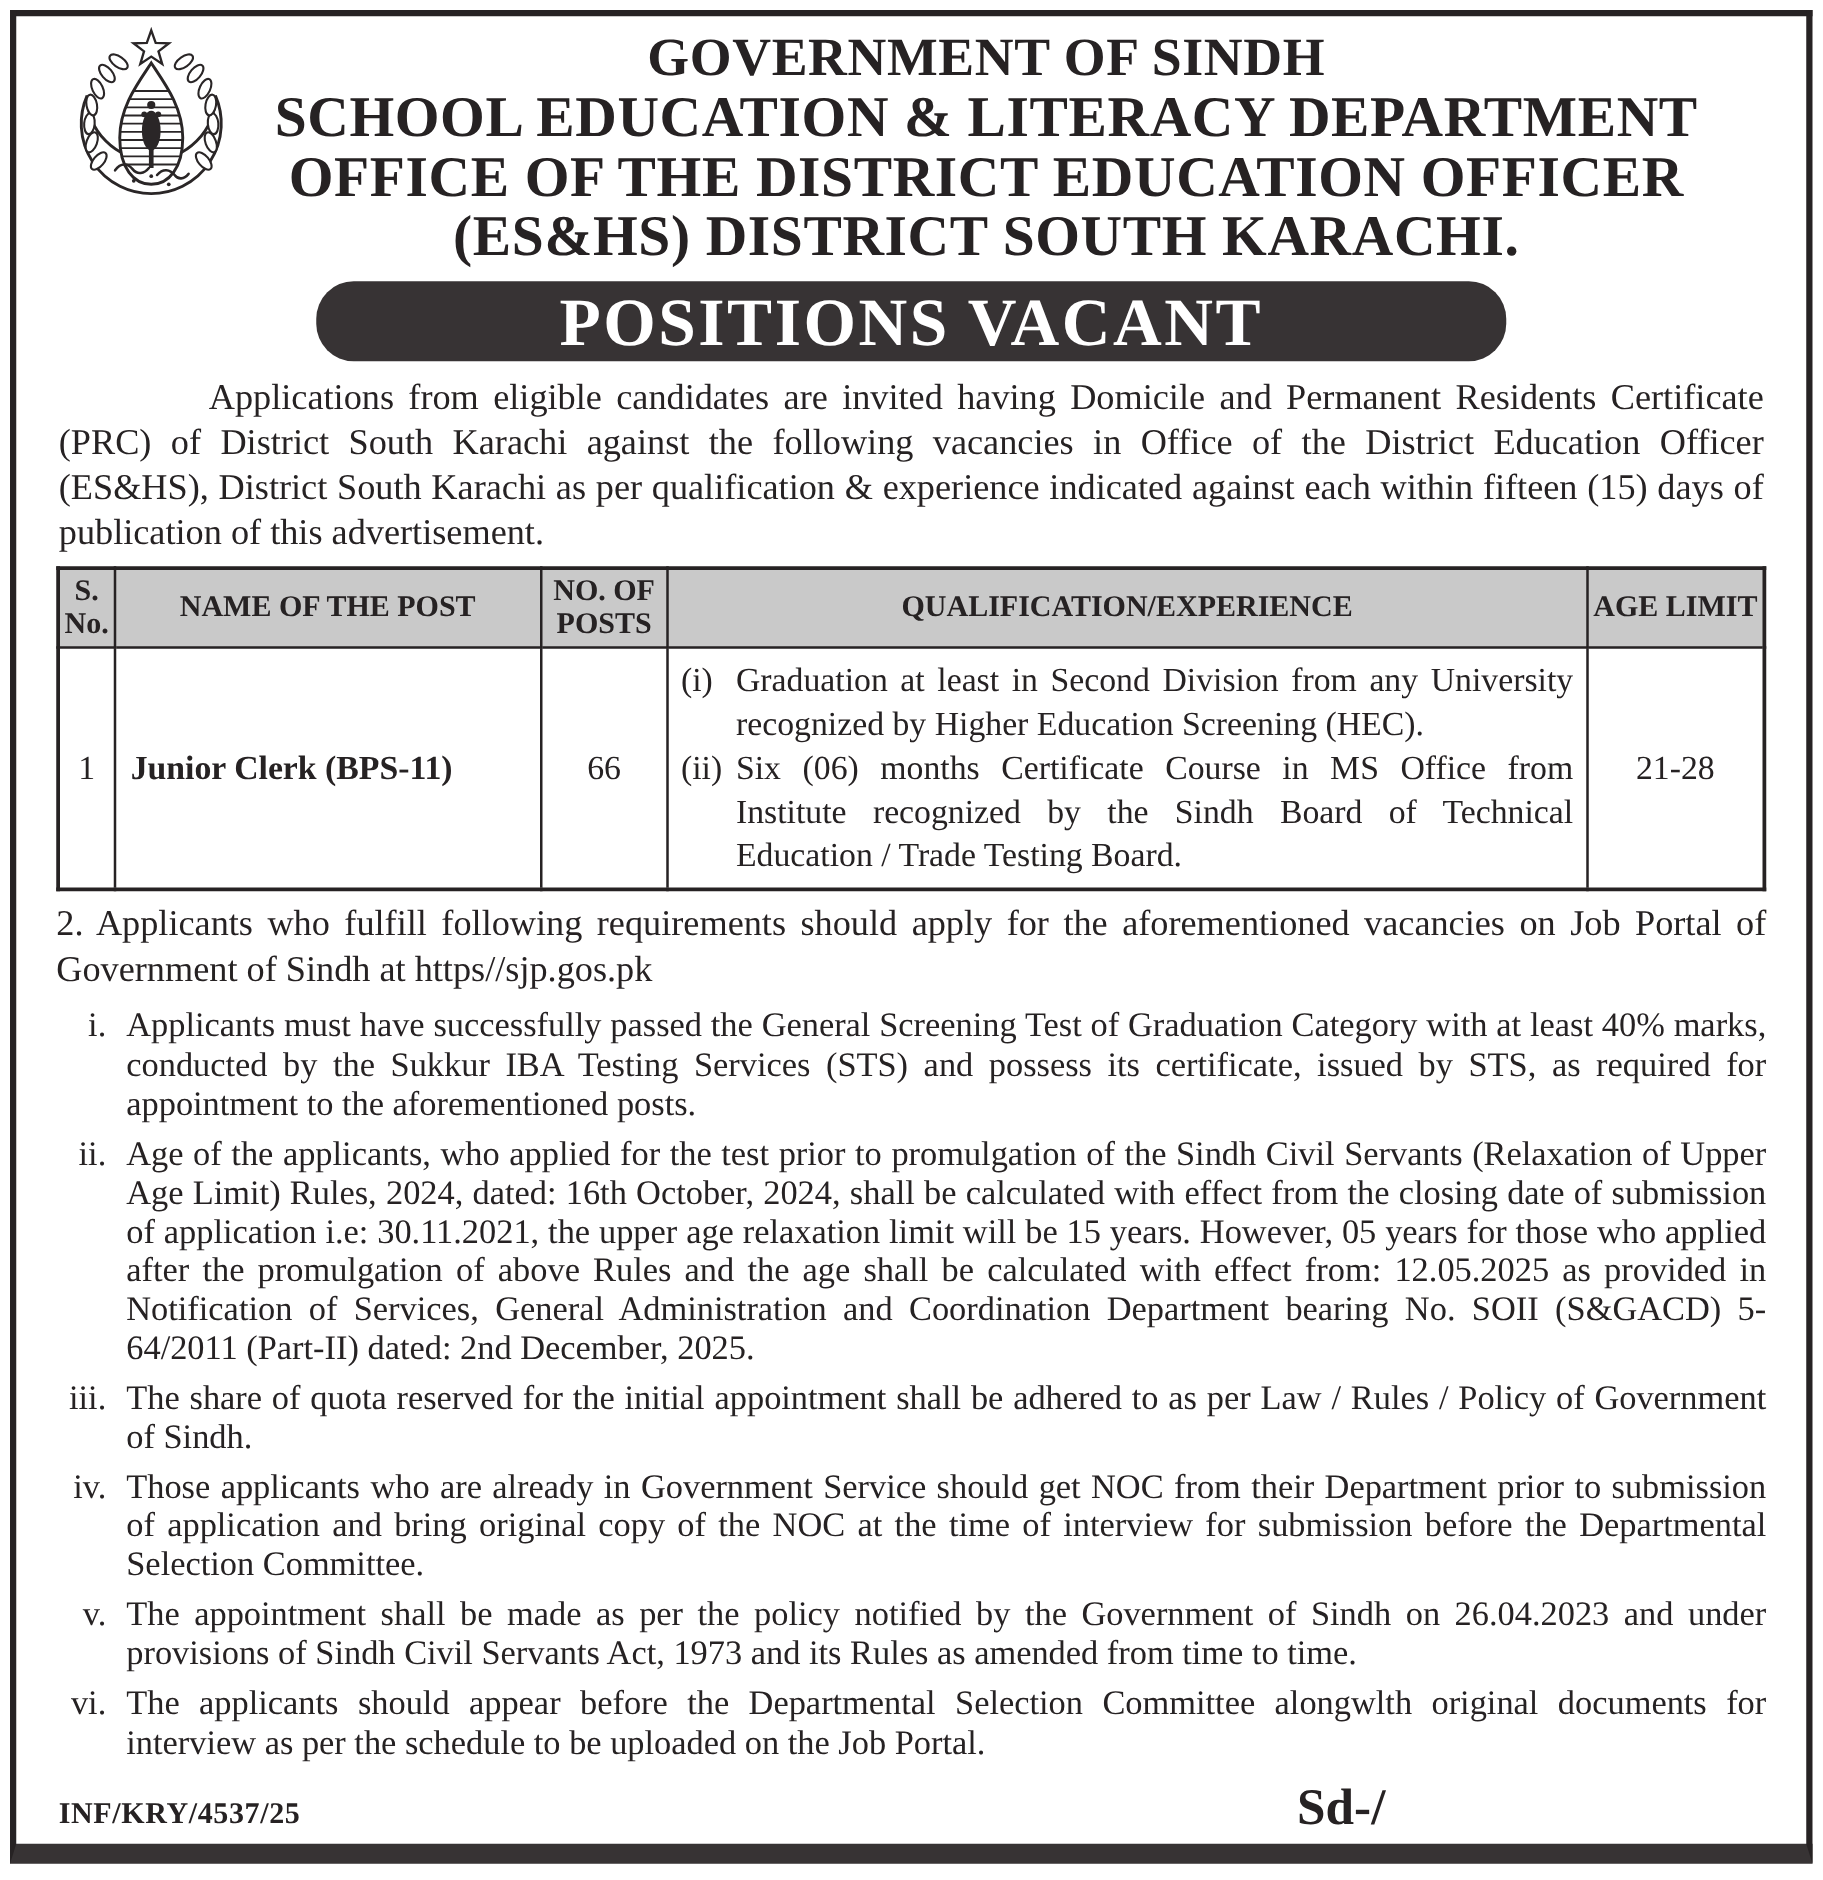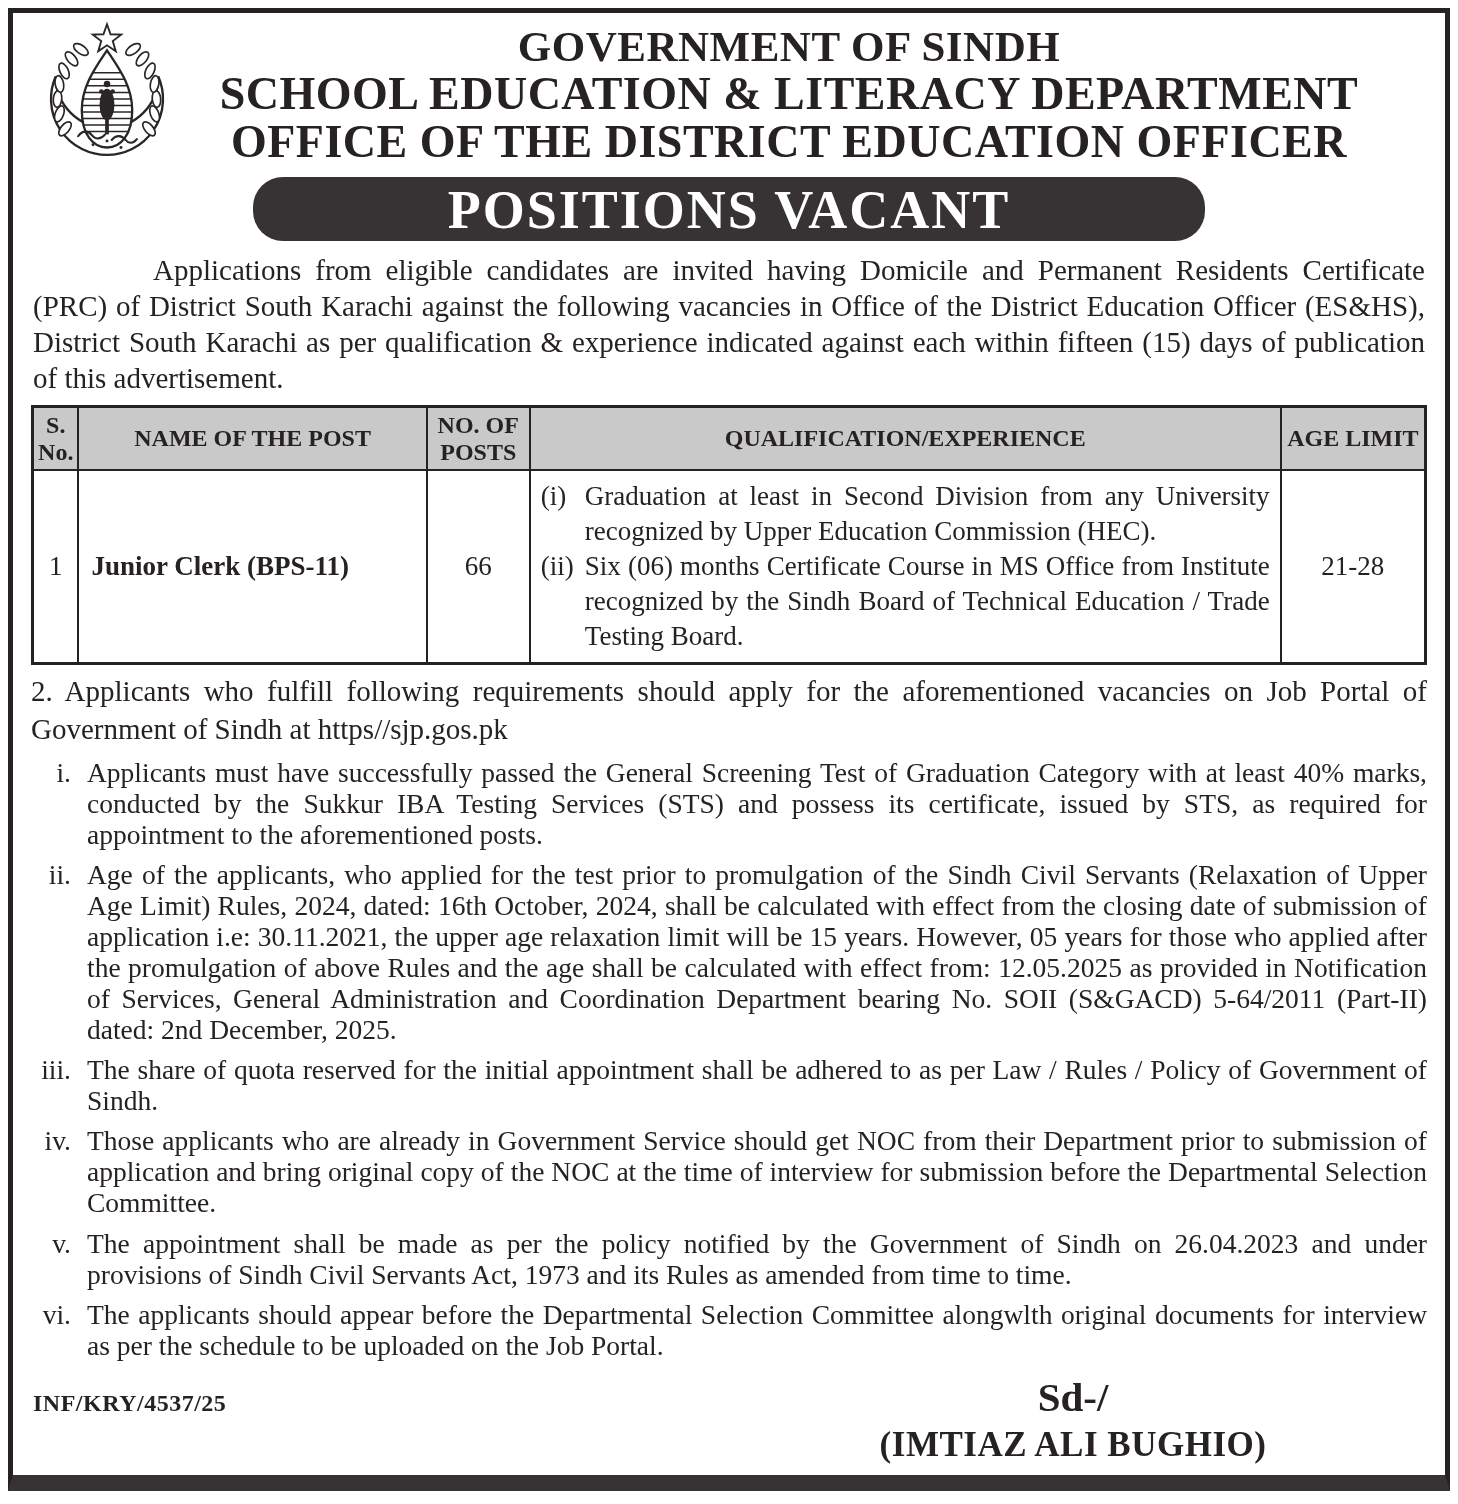--- a/index.html
+++ b/index.html
@@ -10,21 +10,21 @@
   }
   *{margin:0;padding:0;box-sizing:border-box;}
   html,body{background:#fff;}
   body{
     width:1458px;height:1504px;position:relative;overflow:hidden;
     font-family:"Liberation Serif", serif;color:var(--ink);
   }
   .frame{
     position:absolute;left:8px;top:8px;width:1442px;height:1483px;
     border:5px solid var(--ink);border-bottom:16px solid var(--banner-bg);
-    padding:0 18px;overflow:hidden;background:#fff;
+    padding:0 32px;overflow:hidden;background:#fff;
   }
   
   .hdr{position:relative;padding-top:12px;}
   .logo{position:absolute;left:6px;top:4px;width:140px;height:162px;}
   .titles{text-align:center;padding-left:120px;font-weight:bold;letter-spacing:.5px;}
   .title-line{font-size:46px;line-height:1.04;white-space:nowrap;}
   .title-line.first{font-size:43px;}
   .banner{
     width:952px;height:64px;margin:12px auto 0;background:var(--banner-bg);
     border-radius:30px;display:flex;align-items:flex-end;justify-content:center;
@@ -138,20 +138,21 @@
           <circle cx="60" cy="135" r="1.6"></circle>
             <circle cx="90" cy="138" r="1.6"></circle>
             <circle cx="75" cy="131" r="1.6"></circle>
         </g>
       </svg>
     </div>
     <div class="titles">
       <div class="title-line first">GOVERNMENT OF SINDH</div>
       <div class="title-line">SCHOOL EDUCATION &amp; LITERACY DEPARTMENT</div>
       <div class="title-line">OFFICE OF THE DISTRICT EDUCATION OFFICER</div>
+      <div class="title-line">(ES&amp;HS) DISTRICT SOUTH KARACHI.</div>
     </div>
     <div class="banner">
       <span>POSITIONS VACANT</span>
     </div>
   </header>
 
   <p class="intro">Applications from eligible candidates are invited having Domicile and Permanent Residents Certificate (PRC) of District South Karachi against the following vacancies in Office of the District Education Officer (ES&amp;HS), District South Karachi as per qualification &amp; experience indicated against each within fifteen (15) days of publication of this advertisement.</p>
 
   <table class="vac">
     <colgroup>
@@ -171,21 +172,21 @@
       </tr>
     </thead>
     <tbody>
       <tr>
         <td class="c">1</td>
         <td class="post">Junior Clerk (BPS-11)</td>
         <td class="c">66</td>
         <td class="qual">
           <div class="qrow">
             <span class="qlbl">(i)</span>
-            <span class="qtxt">Graduation at least in Second Division from any University recognized by Upper Education Commission (HEC).</span>
+            <span class="qtxt">Graduation at least in Second Division from any University recognized by Higher Education Screening (HEC).</span>
           </div>
           <div class="qrow">
             <span class="qlbl">(ii)</span>
             <span class="qtxt">Six (06) months Certificate Course in MS Office from Institute recognized by the Sindh Board of Technical Education / Trade Testing Board.</span>
           </div>
         </td>
         <td class="c">21-28</td>
       </tr>
     </tbody>
   </table>

